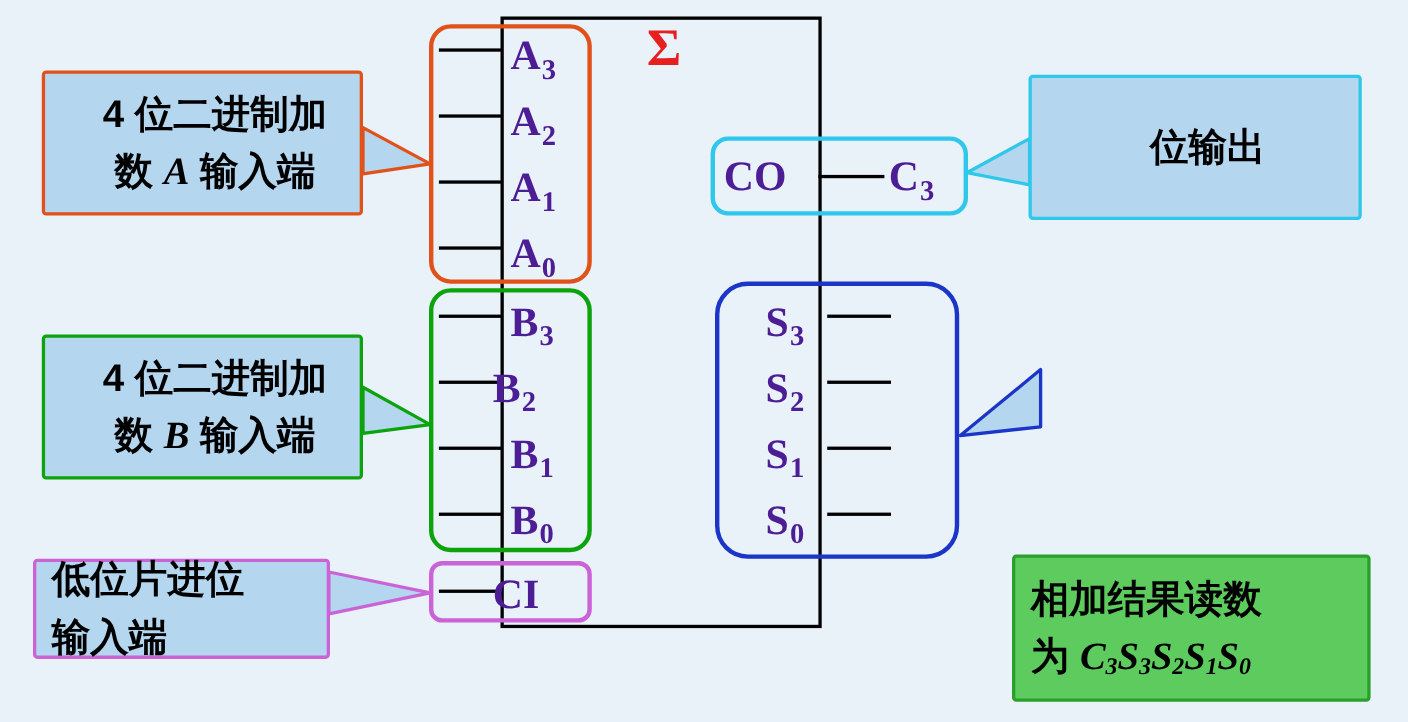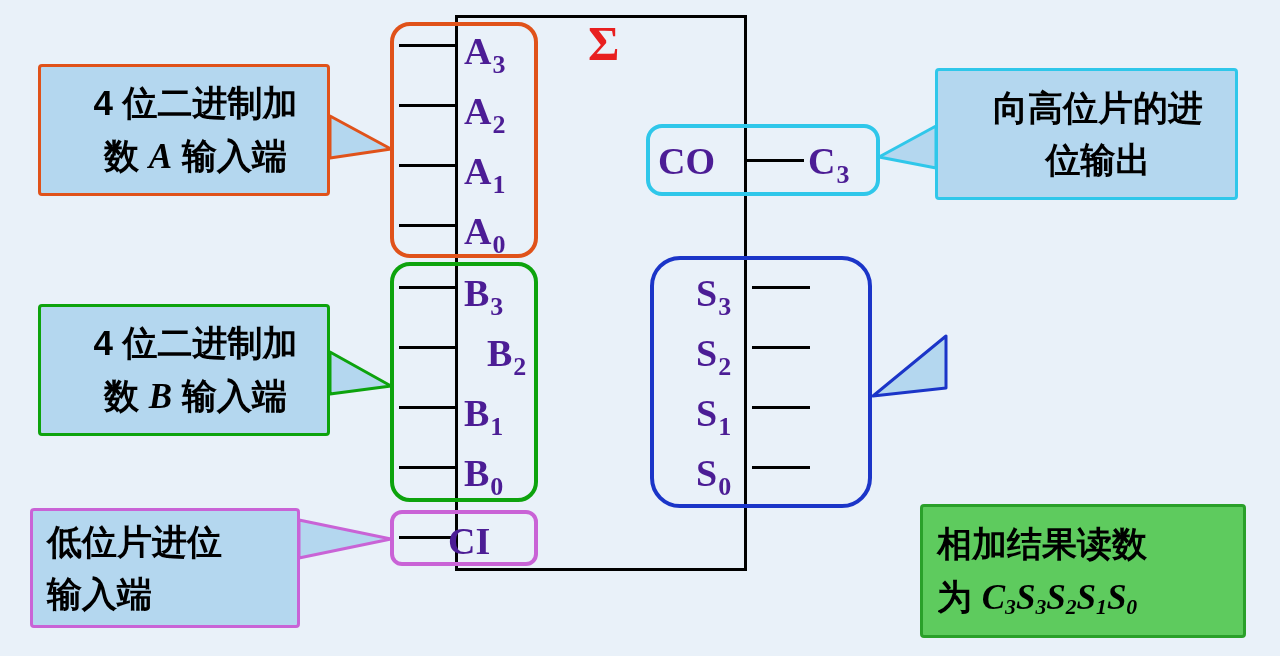--- a/index.html
+++ b/index.html
@@ -33,21 +33,21 @@
   .pt-co { stroke:#2fc7ea; }
   .pt-s  { stroke:#1b35c8; }
 
   .callout { position:absolute; background:#b4d7ef; border:3px solid #000; border-radius:4px;
              display:flex; flex-direction:column; justify-content:center; align-items:center;
              font-weight:bold; font-size:35px; line-height:1.5; color:#000; text-align:center;padding-left:23px; }
   .callout.left { align-items:flex-start; text-align:left; padding-left:14px; }
 
   .a-callout  { left:38px;  top:64px;  width:292px; height:132px; border-color:#e0521a; }
   .b-callout  { left:38px;  top:304px; width:292px; height:132px; border-color:#0da30d; }
-  .ci-callout { left:30px;  top:508px; width:270px; height:120px; border-color:#c963d6; }
+  .ci-callout { left:30px;  top:508px; width:270px; height:91px; border-color:#c963d6; }
   .co-callout { left:935px; top:68px;  width:303px; height:132px; border-color:#2fc7ea; }
   .s-callout  { left:945px; top:324px; width:296px; height:70px;  border-color:#1b35c8; }
   .result-box { left:920px; top:504px; width:326px; height:134px; background:#5ecb5e; border-color:#2aa02a; }
 
   .var { font-family:"Liberation Serif", serif; font-style:italic; font-weight:bold; }
   .var .sub { font-size:0.62em; position:relative; top:0.24em; }
 </style>
 </head>
 <body>
 
@@ -65,21 +65,21 @@
   <div class="pinlabel" style="left:464px;top:90px"><span>A</span><span class="sub">2</span></div>
   <div class="pinlabel" style="left:464px;top:150px"><span>A</span><span class="sub">1</span></div>
   <div class="pinlabel" style="left:464px;top:210px"><span>A</span><span class="sub">0</span></div>
 
   <div class="pline" style="left:399px;top:286px;width:57px"></div>
   <div class="pline" style="left:399px;top:346px;width:57px"></div>
   <div class="pline" style="left:399px;top:406px;width:57px"></div>
   <div class="pline" style="left:399px;top:466px;width:57px"></div>
 
   <div class="pinlabel" style="left:464px;top:272px"><span>B</span><span class="sub">3</span></div>
-  <div class="pinlabel" style="left:487px;top:332px"><span>B</span><span class="sub">2</span></div>
+  <div class="pinlabel" style="left:448px;top:332px"><span>B</span><span class="sub">2</span></div>
   <div class="pinlabel" style="left:464px;top:392px"><span>B</span><span class="sub">1</span></div>
   <div class="pinlabel" style="left:464px;top:452px"><span>B</span><span class="sub">0</span></div>
 
   <div class="pline" style="left:399px;top:536px;width:57px"></div>
   <div class="pinlabel" style="left:448px;top:520px">CI</div>
 
   <div class="pinlabel" style="left:658px;top:140px">CO</div>
   <div class="pline" style="left:744px;top:159px;width:60px"></div>
   <div class="pinlabel" style="left:808px;top:140px"><span>C</span><span class="sub">3</span></div>
 
@@ -116,21 +116,20 @@
     <div>4 位二进制加</div>
     <div><span>数 </span><span class="var">B</span><span> 输入端</span></div>
   </div>
 
   <div class="callout left ci-callout">
     <div>低位片进位</div>
     <div>输入端</div>
   </div>
 
   <div class="callout co-callout">
-    <div>向高位片的进</div>
     <div>位输出</div>
   </div>
 
 
   <div class="callout left result-box">
     <div>相加结果读数</div>
     <div><span>为 </span><span class="var"><span>C</span><span class="sub">3</span></span><span class="var"><span>S</span><span class="sub">3</span></span><span class="var"><span>S</span><span class="sub">2</span></span><span class="var"><span>S</span><span class="sub">1</span></span><span class="var"><span>S</span><span class="sub">0</span></span></div>
   </div>
 
 </div>

